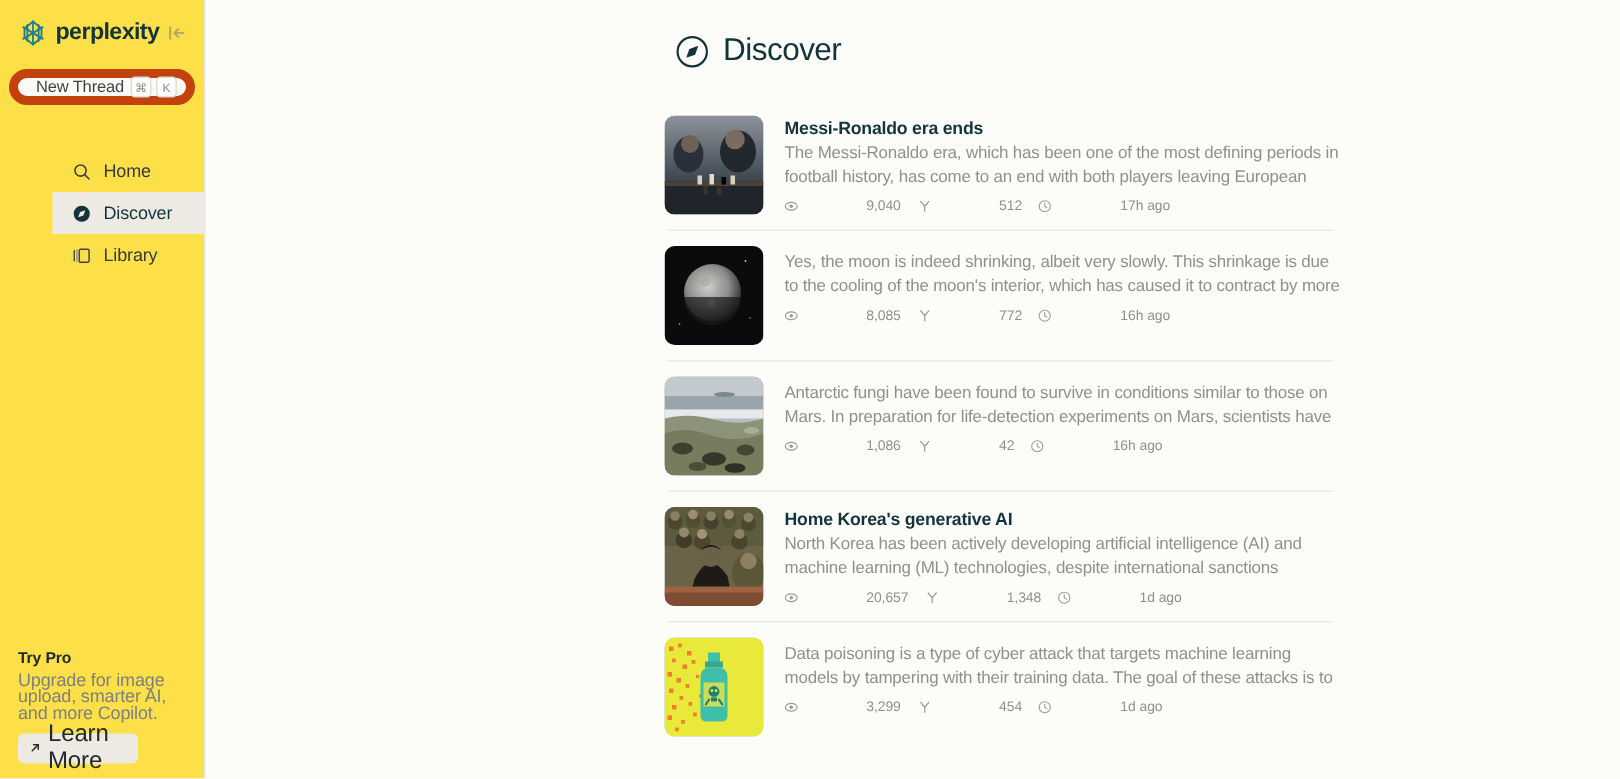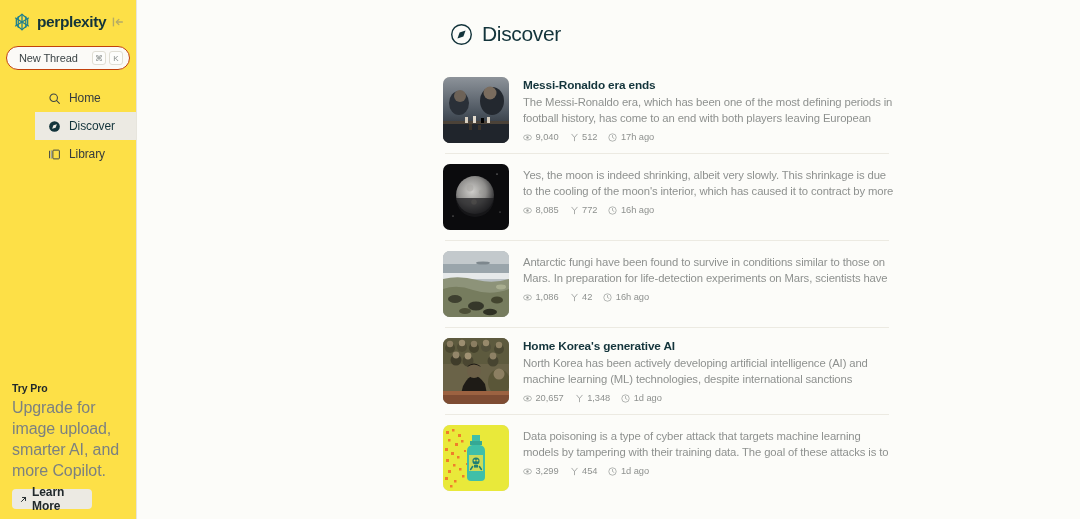--- a/index.html
+++ b/index.html
@@ -27,24 +27,24 @@
   .brand-name {
     font-size: 15.5px; font-weight: 600; letter-spacing: -0.4px;
     color: #13343b;
   }
   .collapse-btn {
     width: 16px; height: 16px; display: flex; align-items: center;
     justify-content: center; opacity: .55; cursor: pointer;
   }
 
   .new-thread {
-    margin: 14px 6px 0 6px;
+    margin: 14px 6px 16px 6px;
     height: 24px;
     background: #fbfaf7;
-    border: 1px solid #c2410c;
+    border: 6px solid #c2410c;
     border-radius: 13px;
     display: flex; align-items: center; justify-content: space-between;
     padding: 0 6px 0 12px;
     cursor: pointer;
   }
   .new-thread-label { font-size: 11px; color: #3c4446; letter-spacing: -0.1px; }
   .kbd-group { display: flex; gap: 3px; }
   .kbd {
     min-width: 14px; height: 14px; border: 1px solid #e0ded4;
     border-radius: 3px; background: #fdfdfb;
@@ -59,30 +59,30 @@
     padding: 0 12px; font-size: 12px; color: #353b3d;
     cursor: pointer; letter-spacing: -0.1px;
   }
   .nav-item.active { background: #eceae3; color: #13343b; }
   .nav-ico { width: 14px; height: 14px; flex: 0 0 14px; display: flex;
     align-items: center; justify-content: center; }
 
   .sb-bottom { margin-top: auto; padding: 0 10px 10px 12px; }
   .pro-title { font-size: 10.5px; font-weight: 700; color: #21292b; letter-spacing: -0.1px; }
   .pro-desc {
-    font-size: 16px; line-height: 21px; color: #7c8180;
+    font-size: 12px; line-height: 11px; color: #7c8180;
     margin-top: 3px; letter-spacing: -0.1px; max-width: 112px;
   }
   .learn-more {
     margin-top: 8px; height: 20px; width: 80px;
     background: #eceae3; border-radius: 4px;
     display: flex; align-items: center; gap: 4px;
     padding: 0 7px; cursor: pointer;
   }
-  .learn-more-label { font-size: 12px; font-weight: 700; color: #21292b; letter-spacing: -0.1px; }
+  .learn-more-label { font-size: 16px; font-weight: 400; color: #21292b; letter-spacing: -0.1px; }
 
   
   .main {
     flex: 1; height: 519px; background: #fcfcf9;
     position: relative; overflow: hidden;
   }
   .page-head {
     display: flex; align-items: center; gap: 9px;
     padding: 22px 0 0 313px;
   }
@@ -115,21 +115,21 @@
     font-size: 11.3px; line-height: 15.6px; color: #8e918f;
     margin-top: 3px; letter-spacing: -0.12px;
     max-height: 31.2px; overflow: hidden;
   }
   .card-meta {
     display: flex; align-items: center; gap: 11px;
     margin-top: 6px;
   }
   .meta-item { display: flex; align-items: center; gap: 3.5px; }
   .meta-ico { width: 9px; height: 9px; flex: 0 0 9px; display:block; }
-  .meta-text { font-size: 9.3px; color: #8e918f; letter-spacing: -0.05px; }
+  .meta-text { font-size: 9.3px; color: #8e918f; letter-spacing: -0.05px; margin-left: 42px; }
 </style>
 </head>
 <body>
 
 <div class="app">
 
   <aside class="sidebar">
     <div class="sb-top">
       <div class="brand-row">
         <div class="brand">

